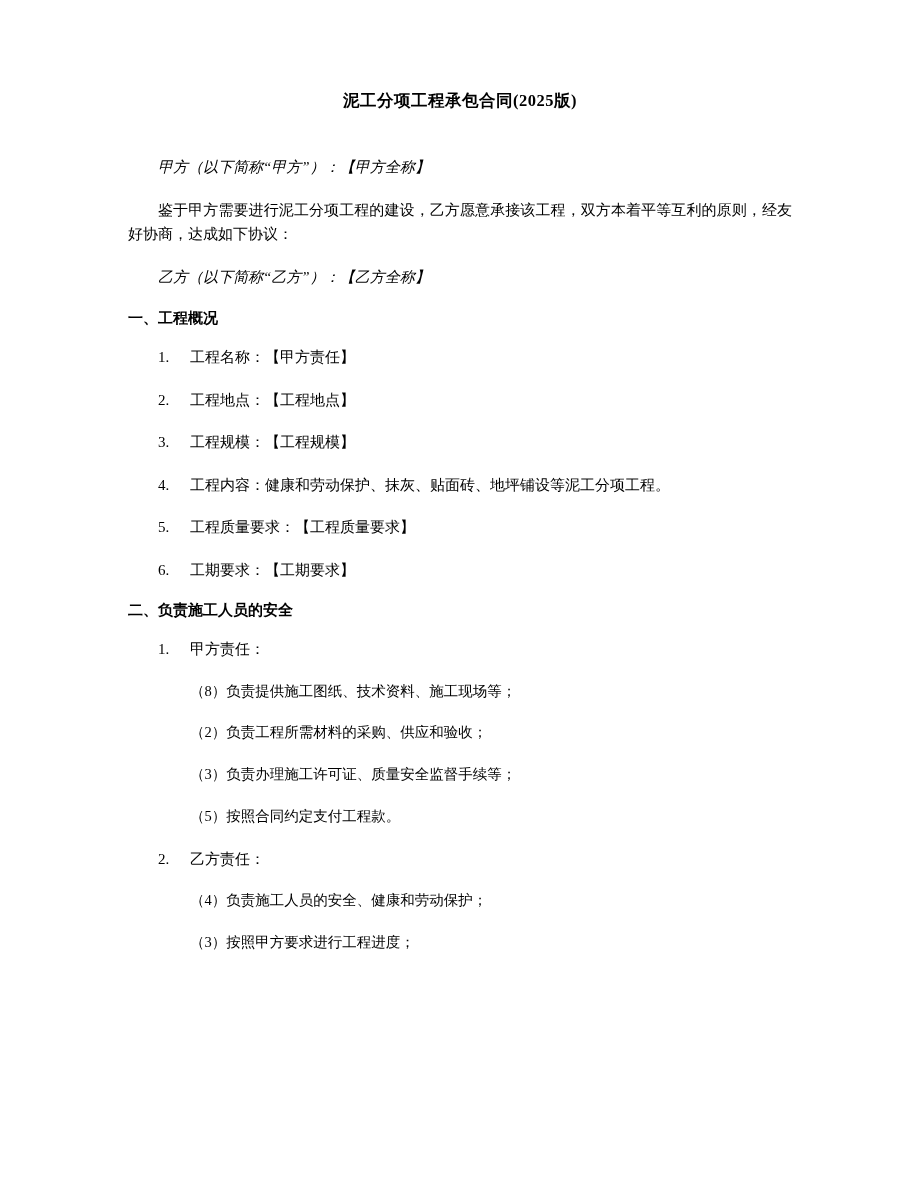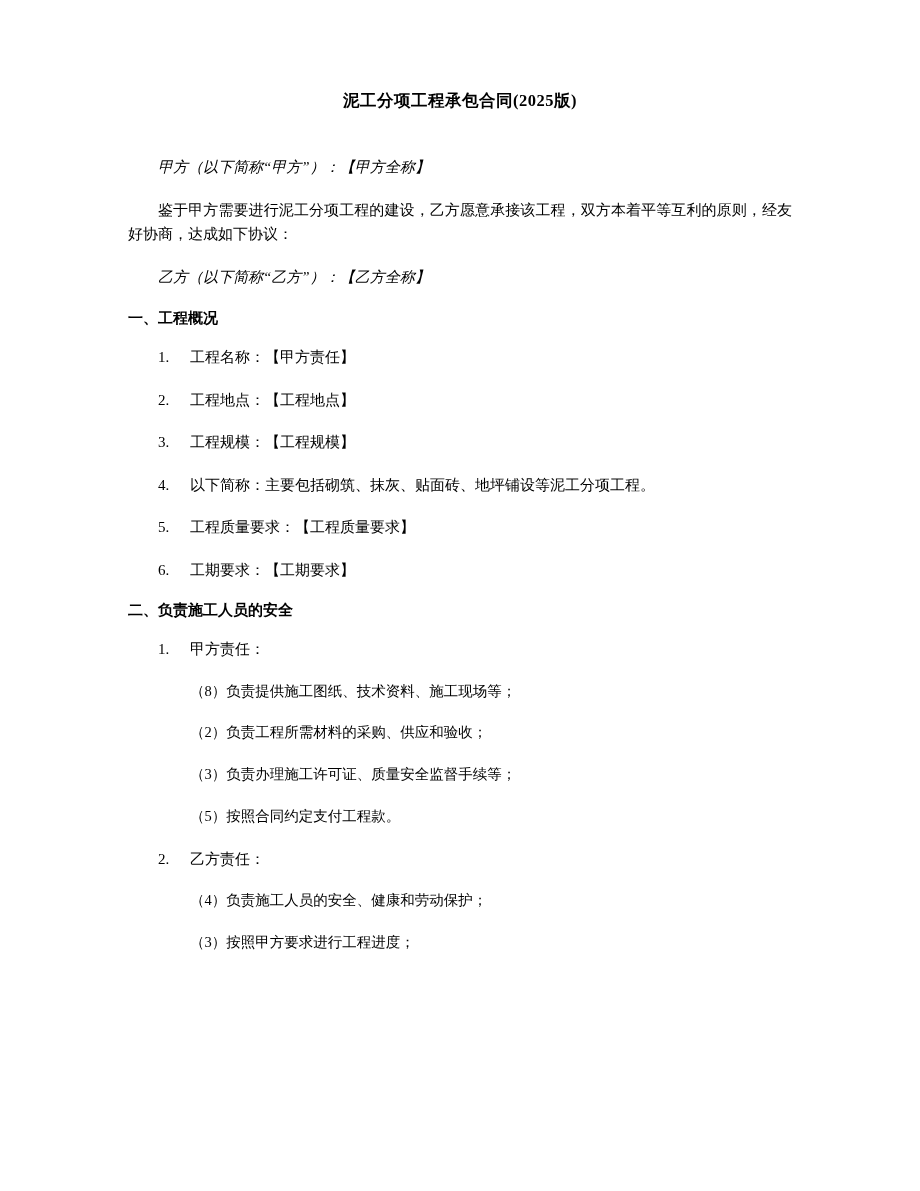--- a/index.html
+++ b/index.html
@@ -94,21 +94,21 @@
       <li class="list-item">
         <span class="marker">2.</span>
         <span>工程地点：【工程地点】</span>
       </li>
       <li class="list-item">
         <span class="marker">3.</span>
         <span>工程规模：【工程规模】</span>
       </li>
       <li class="list-item">
         <span class="marker">4.</span>
-        <span>以下简称：主要包括砌筑、抹灰、贴面砖、地坪铺设等泥工分项工程。</span>
+        <span>工程内容：健康和劳动保护、抹灰、贴面砖、地坪铺设等泥工分项工程。</span>
       </li>
       <li class="list-item">
         <span class="marker">5.</span>
         <span>工程质量要求：【工程质量要求】</span>
       </li>
       <li class="list-item">
         <span class="marker">6.</span>
         <span>工期要求：【工期要求】</span>
       </li>
     </ul>

